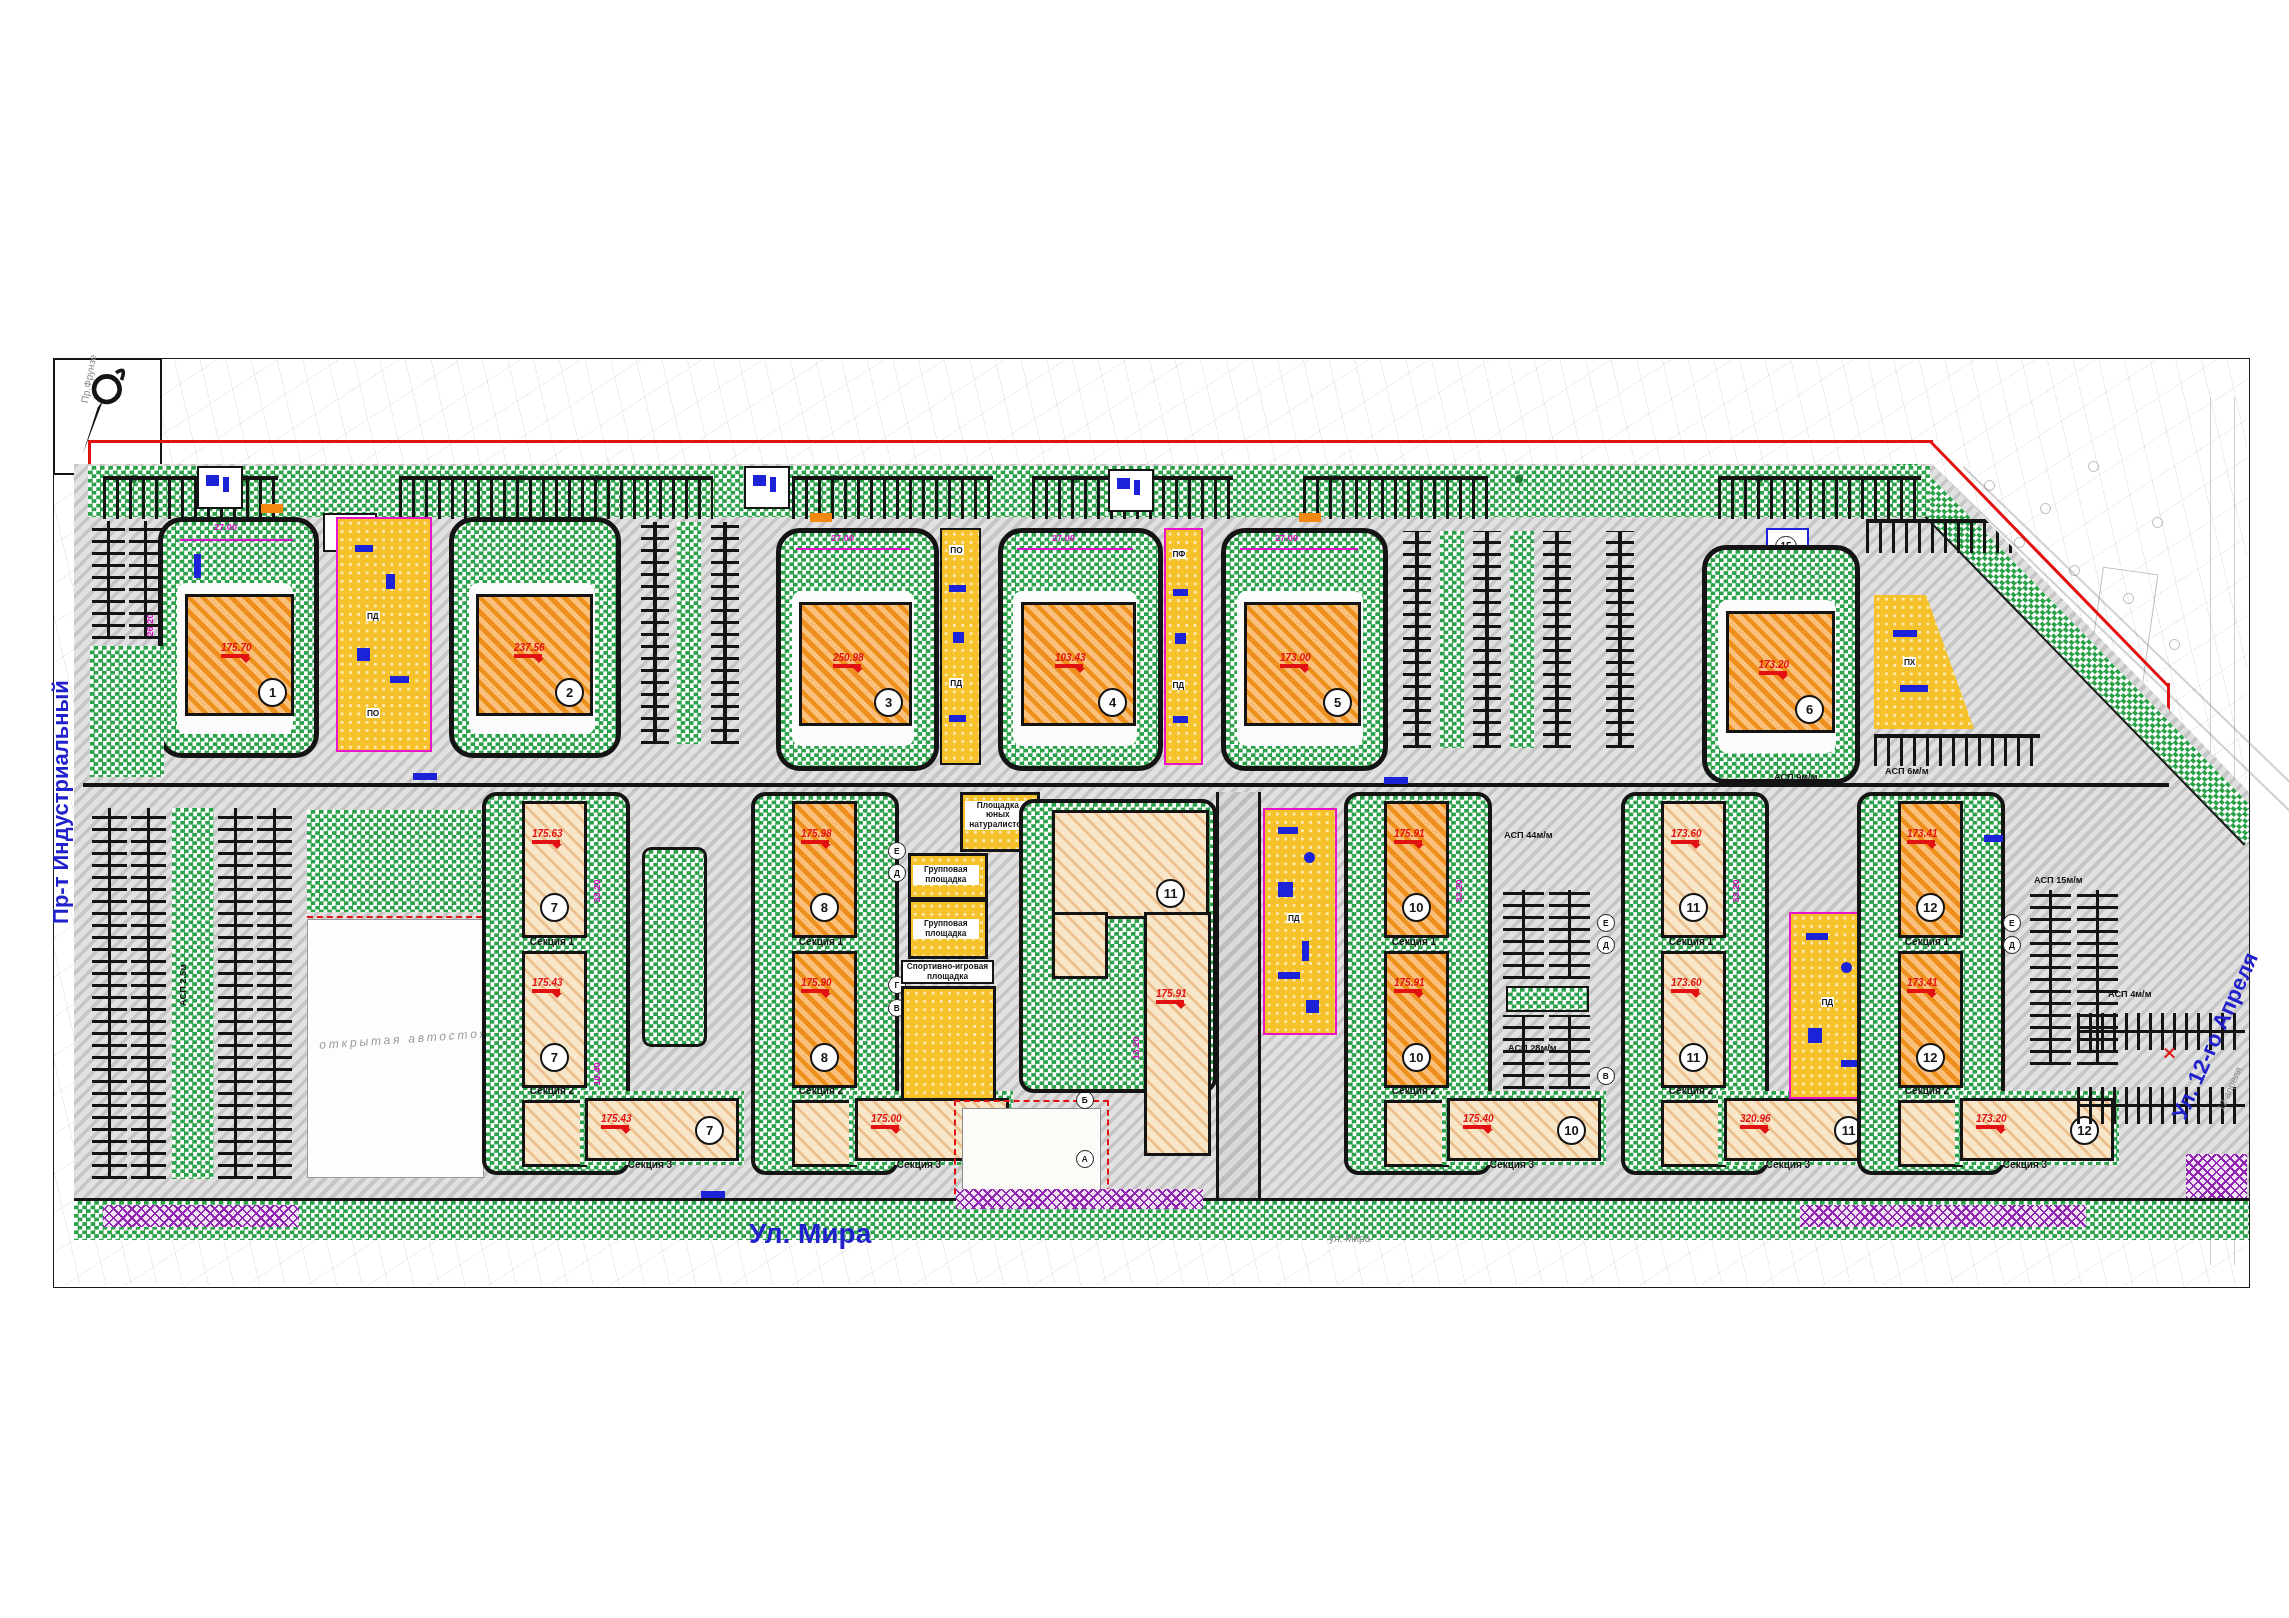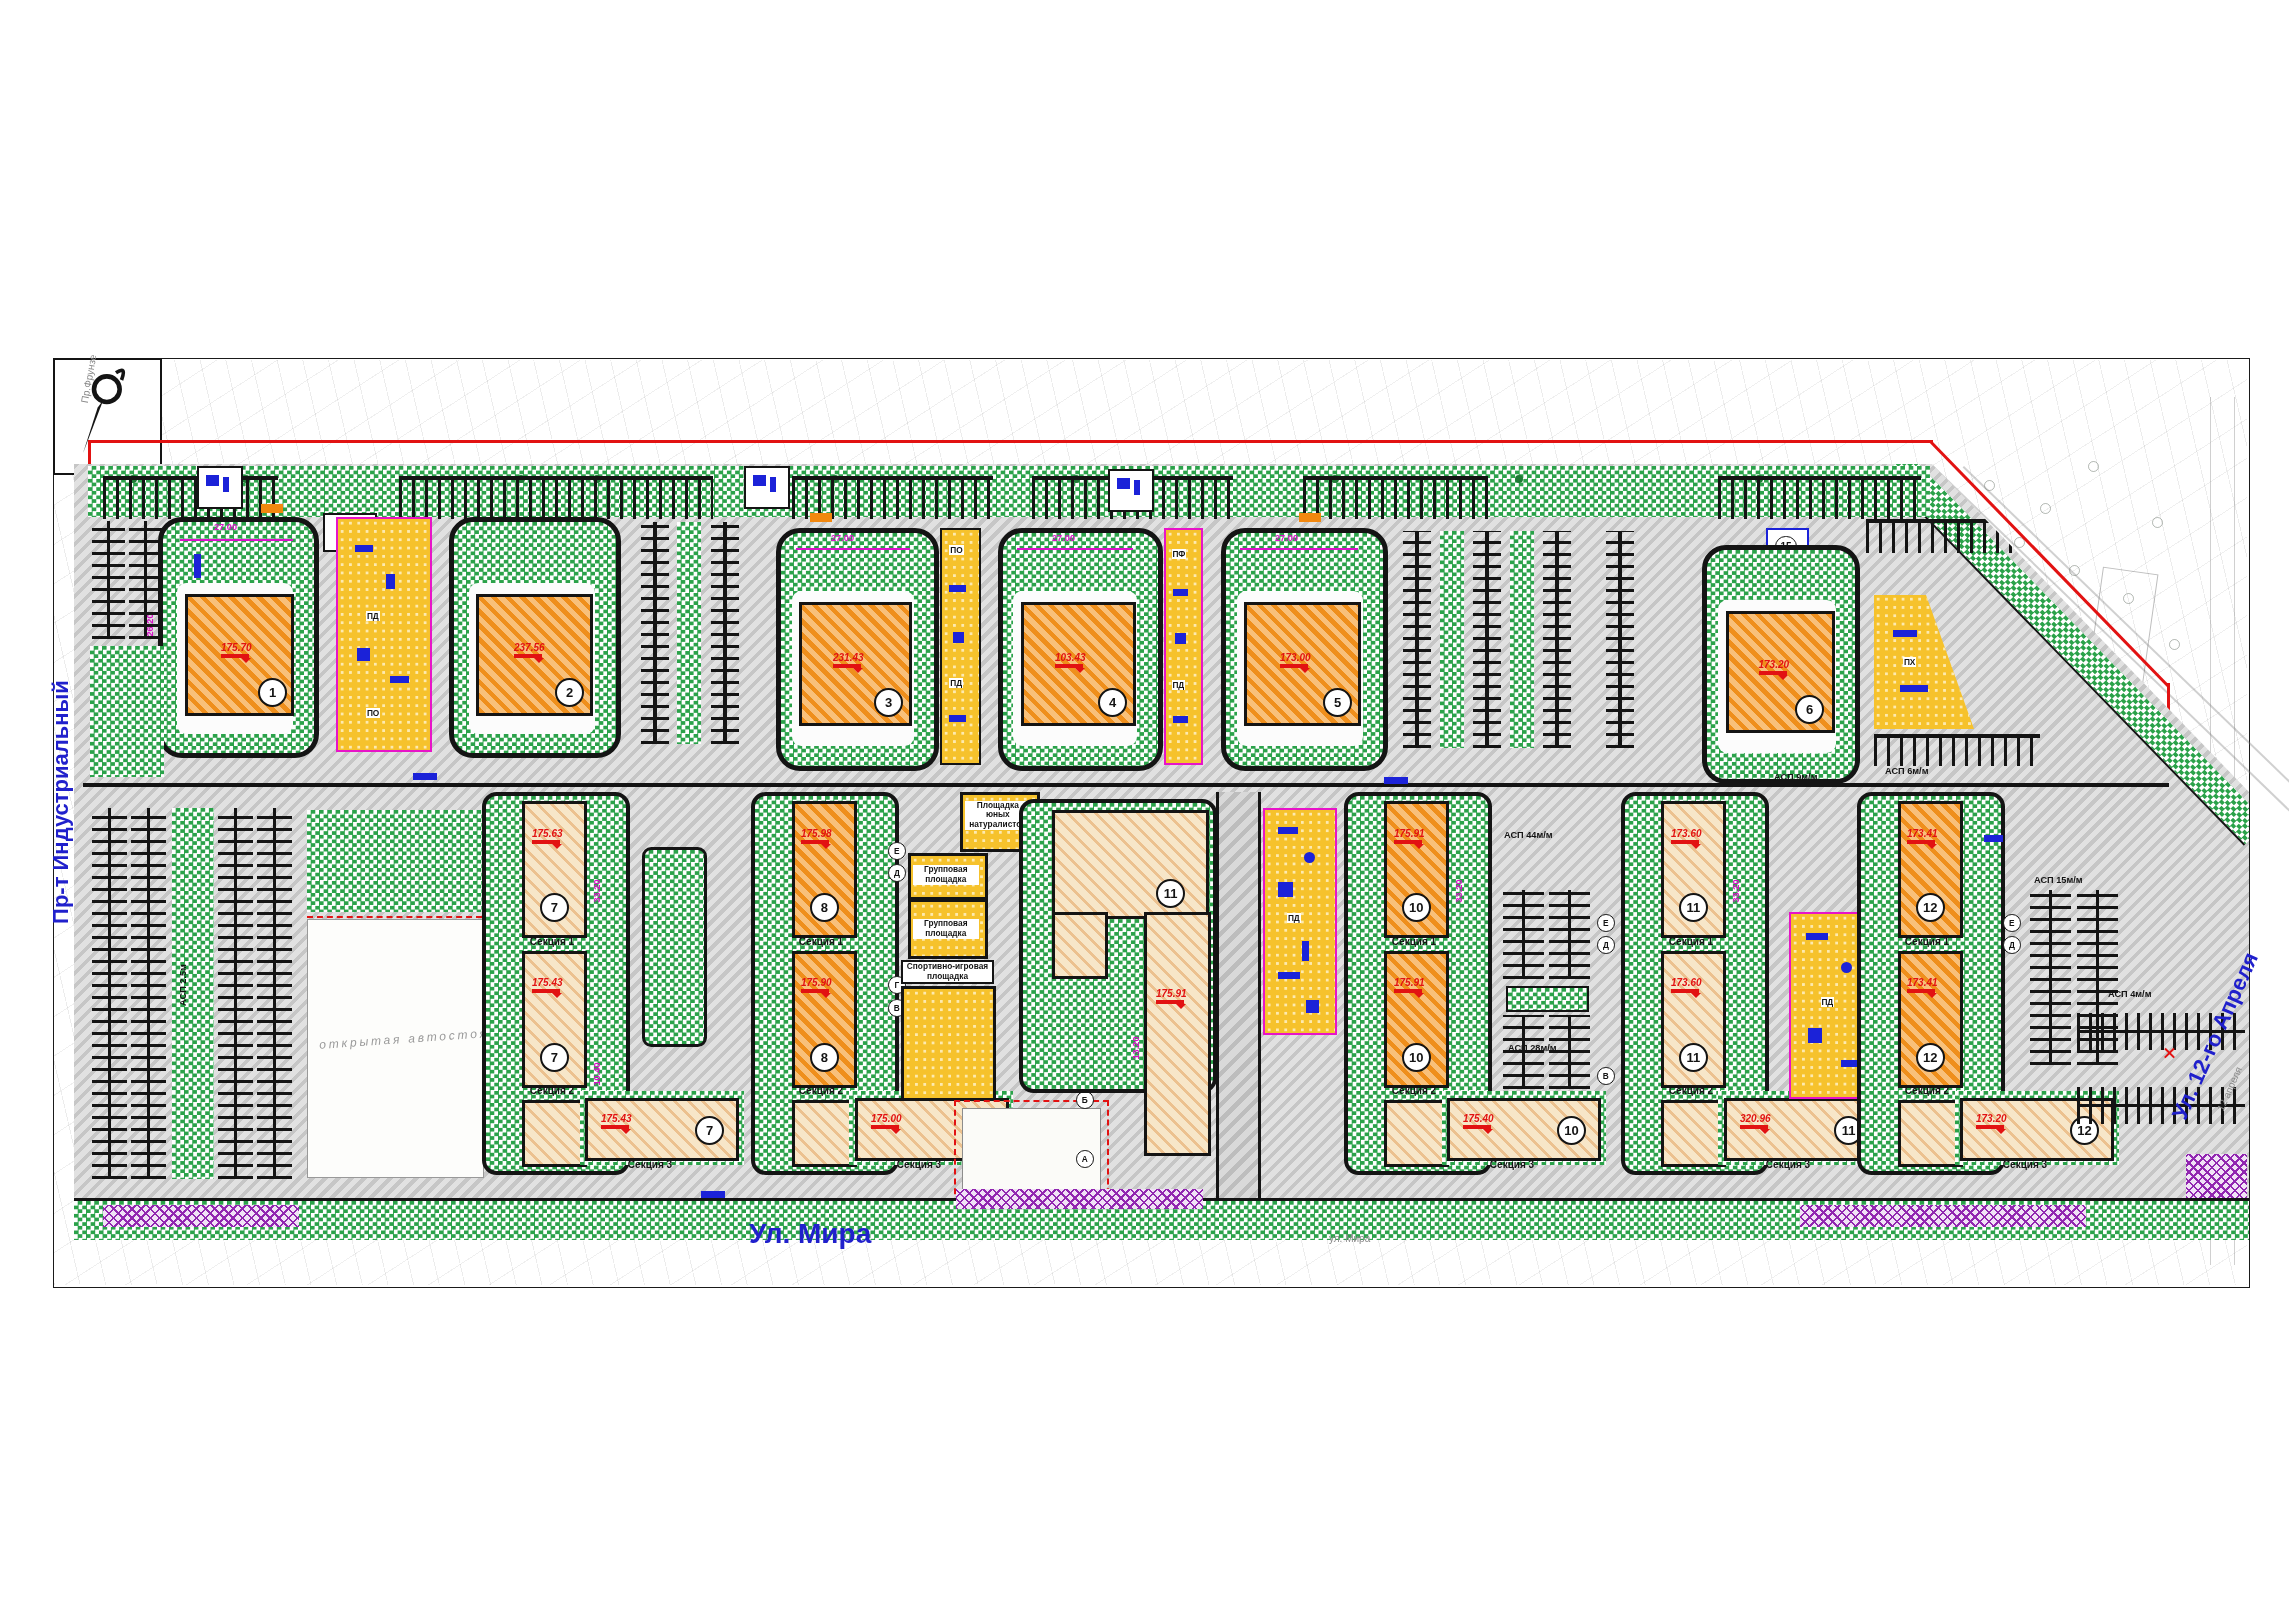--- a/index.html
+++ b/index.html
@@ -161,21 +161,21 @@
 
     <div class="a combv" style="left:641px;top:522px;width:28px;height:222px"></div>
     <div class="a chk" style="left:677px;top:522px;width:24px;height:222px"></div>
     <div class="a combv" style="left:711px;top:522px;width:28px;height:222px"></div>
 
     <div class="a yard chk" style="left:776px;top:528px;width:153px;height:233px"></div>
     <div class="a magline" style="left:796px;top:548px;width:114px;height:1.8px"></div>
     <div class="a mag" style="left:831px;top:533px">27.00</div>
     <div class="a bpad" style="left:792px;top:591px;width:122px;height:155px"></div>
     <div class="a bldg horange" style="left:799px;top:602px;width:107px;height:118px">
-      <div class="a elev" style="left:31px;top:48px"><span>231.43</span><i class="bar"></i></div>
+      <div class="a elev" style="left:31px;top:48px"><span>250.98</span><i class="bar"></i></div>
       <div class="a cnum" style="left:72px;top:83px">3</div>
     </div>
 
     <div class="a ydots" style="left:940px;top:528px;width:37px;height:233px;border:2.8px solid #141414">
       <div class="a pcode" style="left:7.4px;top:14.8px">ПО</div>
       <div class="a blue" style="left:7.4px;top:55px;width:16.6px;height:6.5px"></div>
       <div class="a blue" style="left:11px;top:102px;width:11px;height:11px"></div>
       <div class="a pcode" style="left:7.4px;top:148px">ПД</div>
       <div class="a blue" style="left:7.4px;top:185px;width:16.6px;height:6.5px"></div>
     </div>

